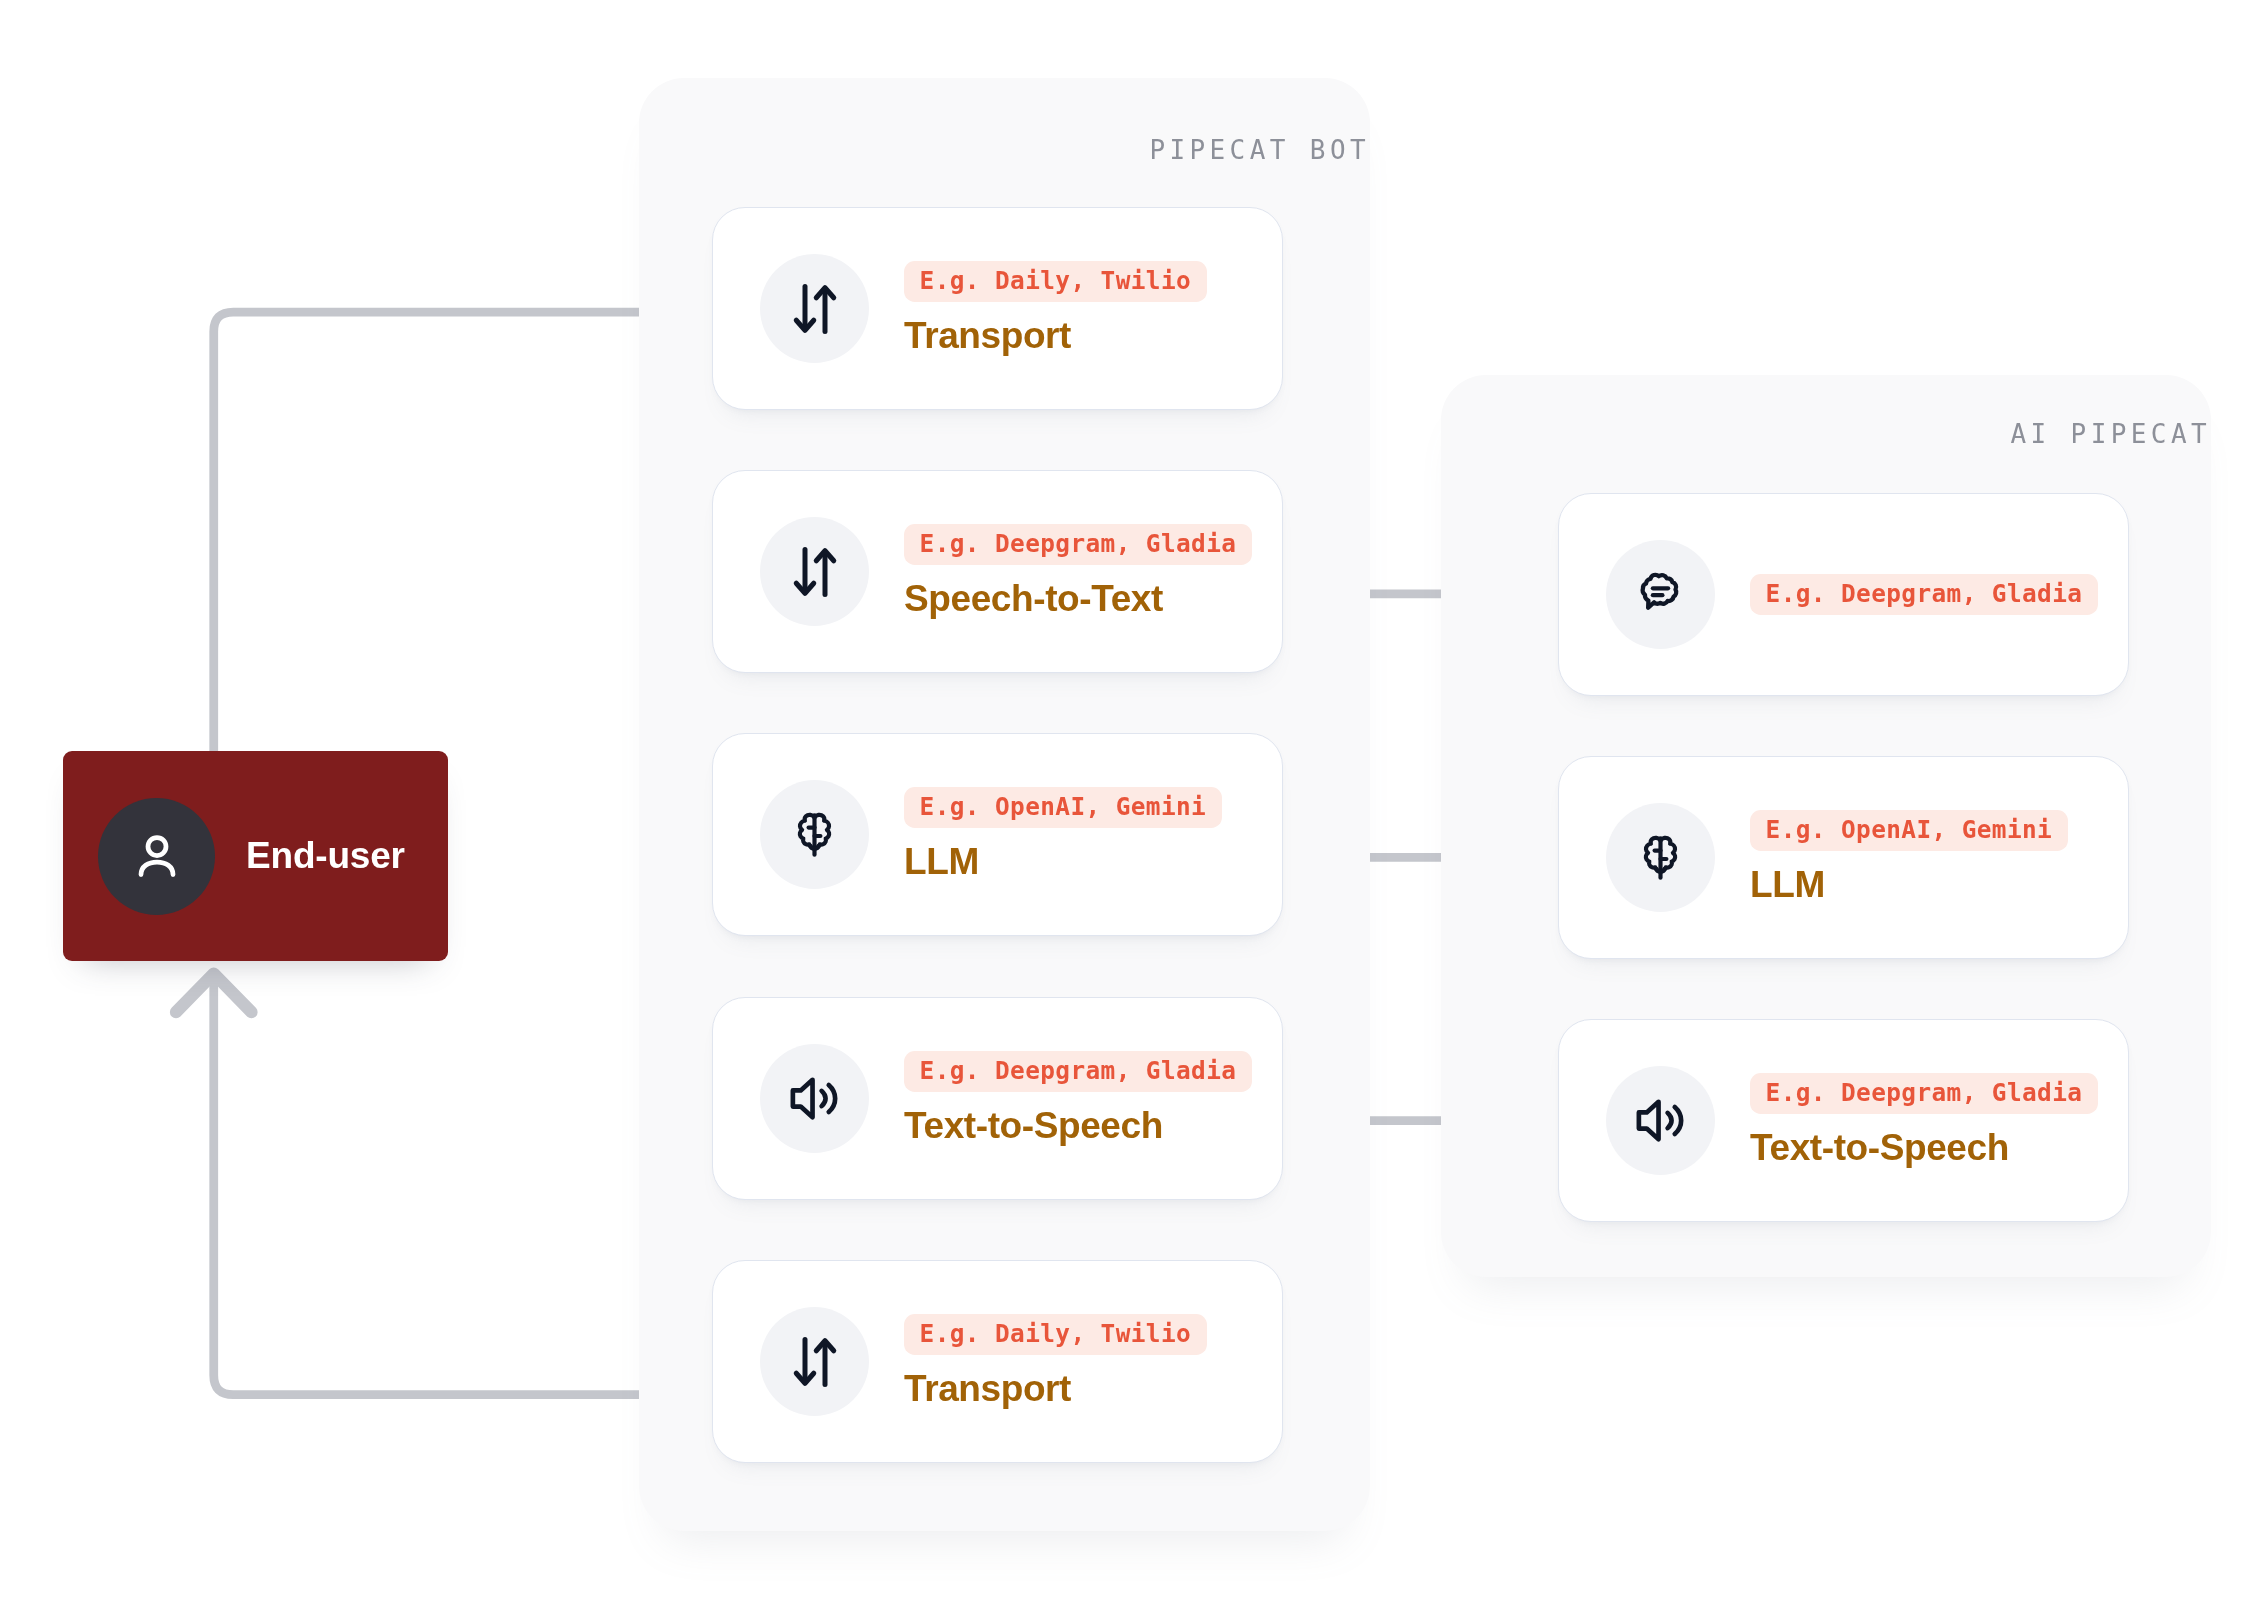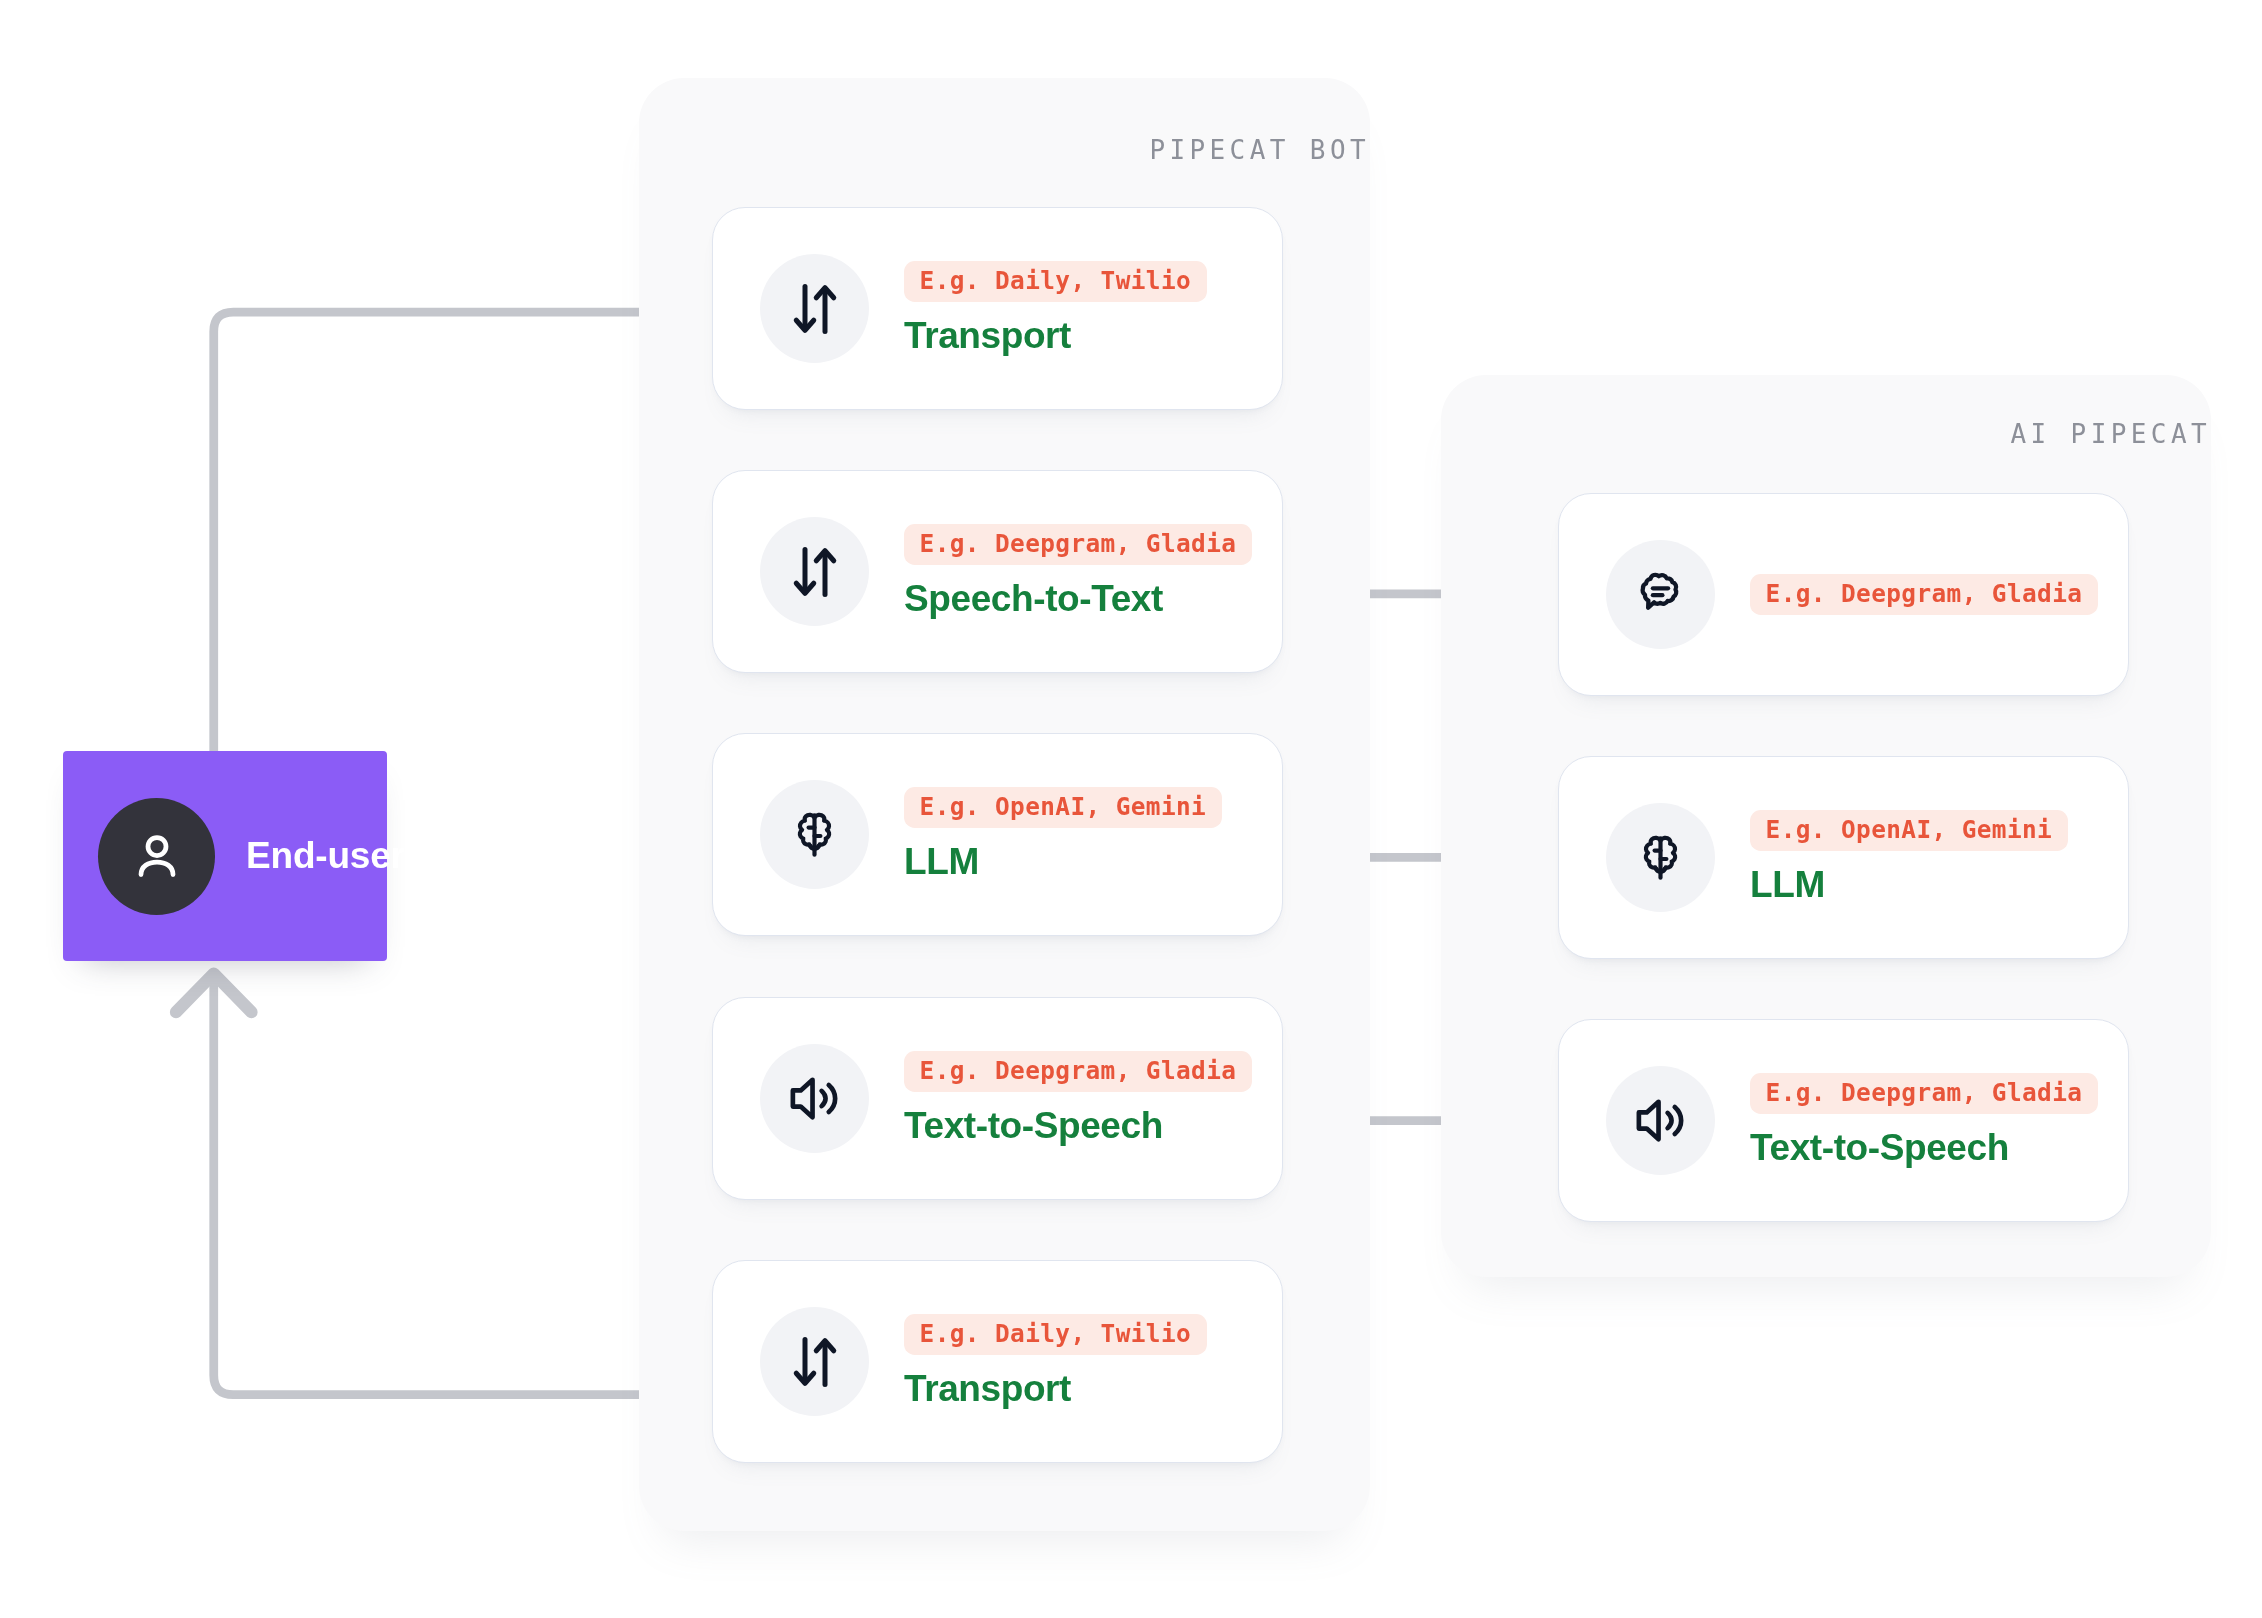--- a/index.html
+++ b/index.html
@@ -112,36 +112,36 @@
     letter-spacing: 0.4px;
     padding: 7.8px 15.6px 8.8px 15.6px;
     border-radius: 10.7px;
     white-space: nowrap;
     line-height: 1;
   }
   .card-title {
     margin-top: 13.7px;
     font-size: 37px;
     font-weight: 700;
-    color: #15803d;
+    color: #a16207;
     letter-spacing: -0.4px;
     line-height: 1.1;
     white-space: nowrap;
   }
   .card.no-title .card-body { justify-content: center; }
 
   
   #end-user {
     position: absolute;
     left: 63px;
     top: 751px;
-    width: 324px;
+    width: 385px;
     height: 210px;
-    background: #8b5cf6;
-    border-radius: 4px;
+    background: #7f1d1d;
+    border-radius: 9px;
     display: flex;
     align-items: center;
     z-index: 4;
     box-shadow: 0 17.6px 33px -19.5px rgba(60,64,80,0.35);
   }
   #end-user .avatar {
     flex: 0 0 auto;
     width: 117px;
     height: 117px;
     margin-left: 35px;

